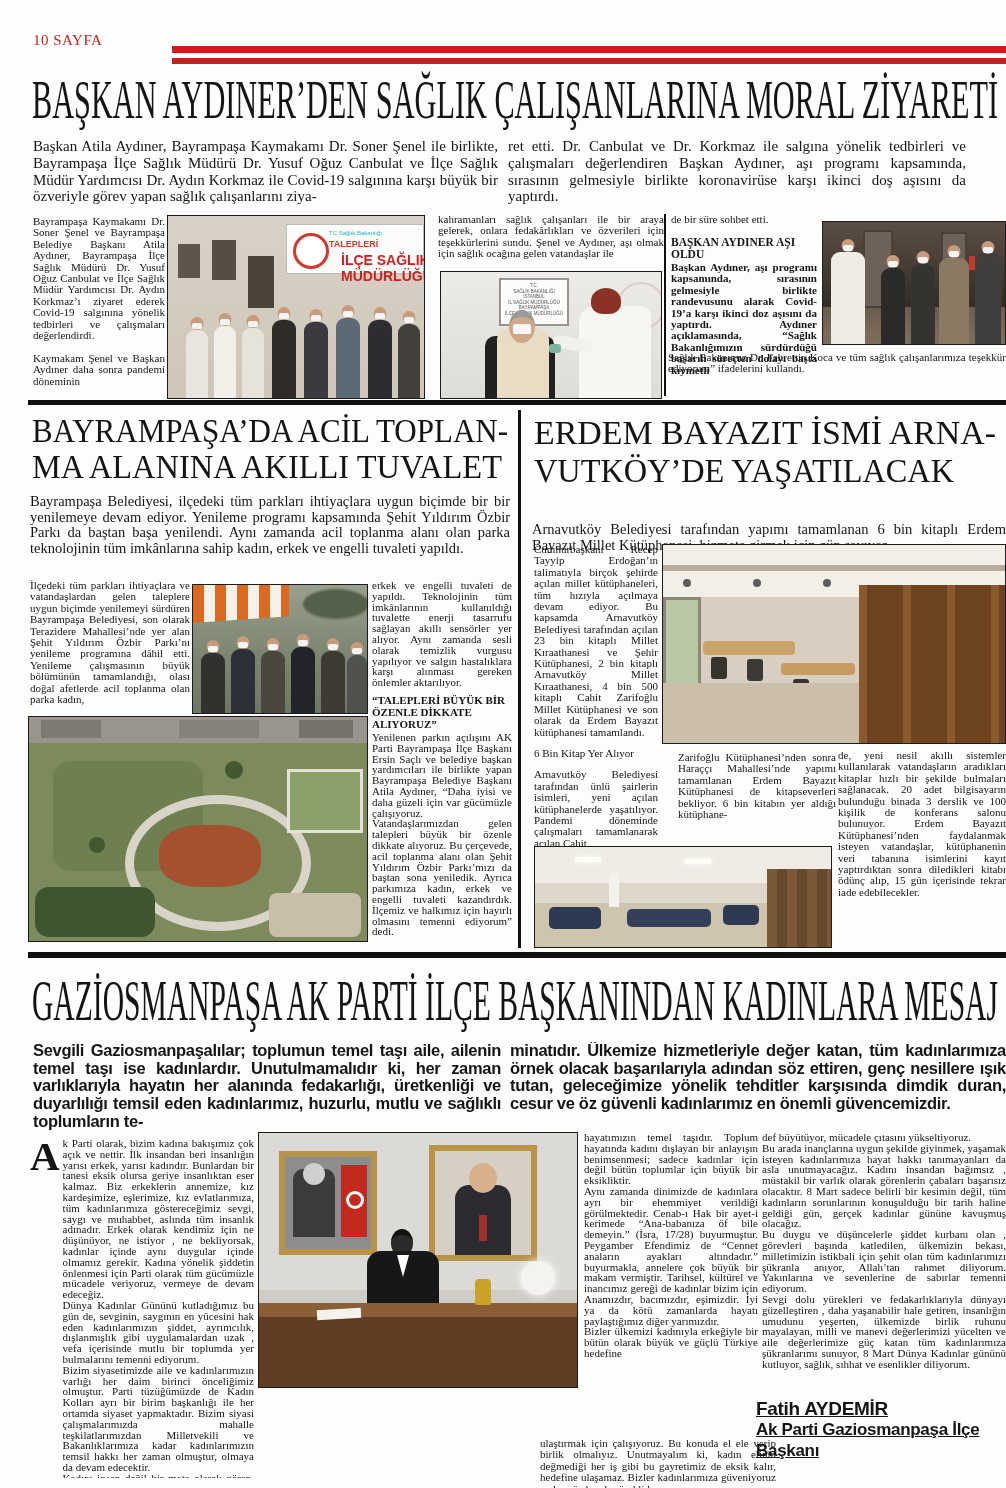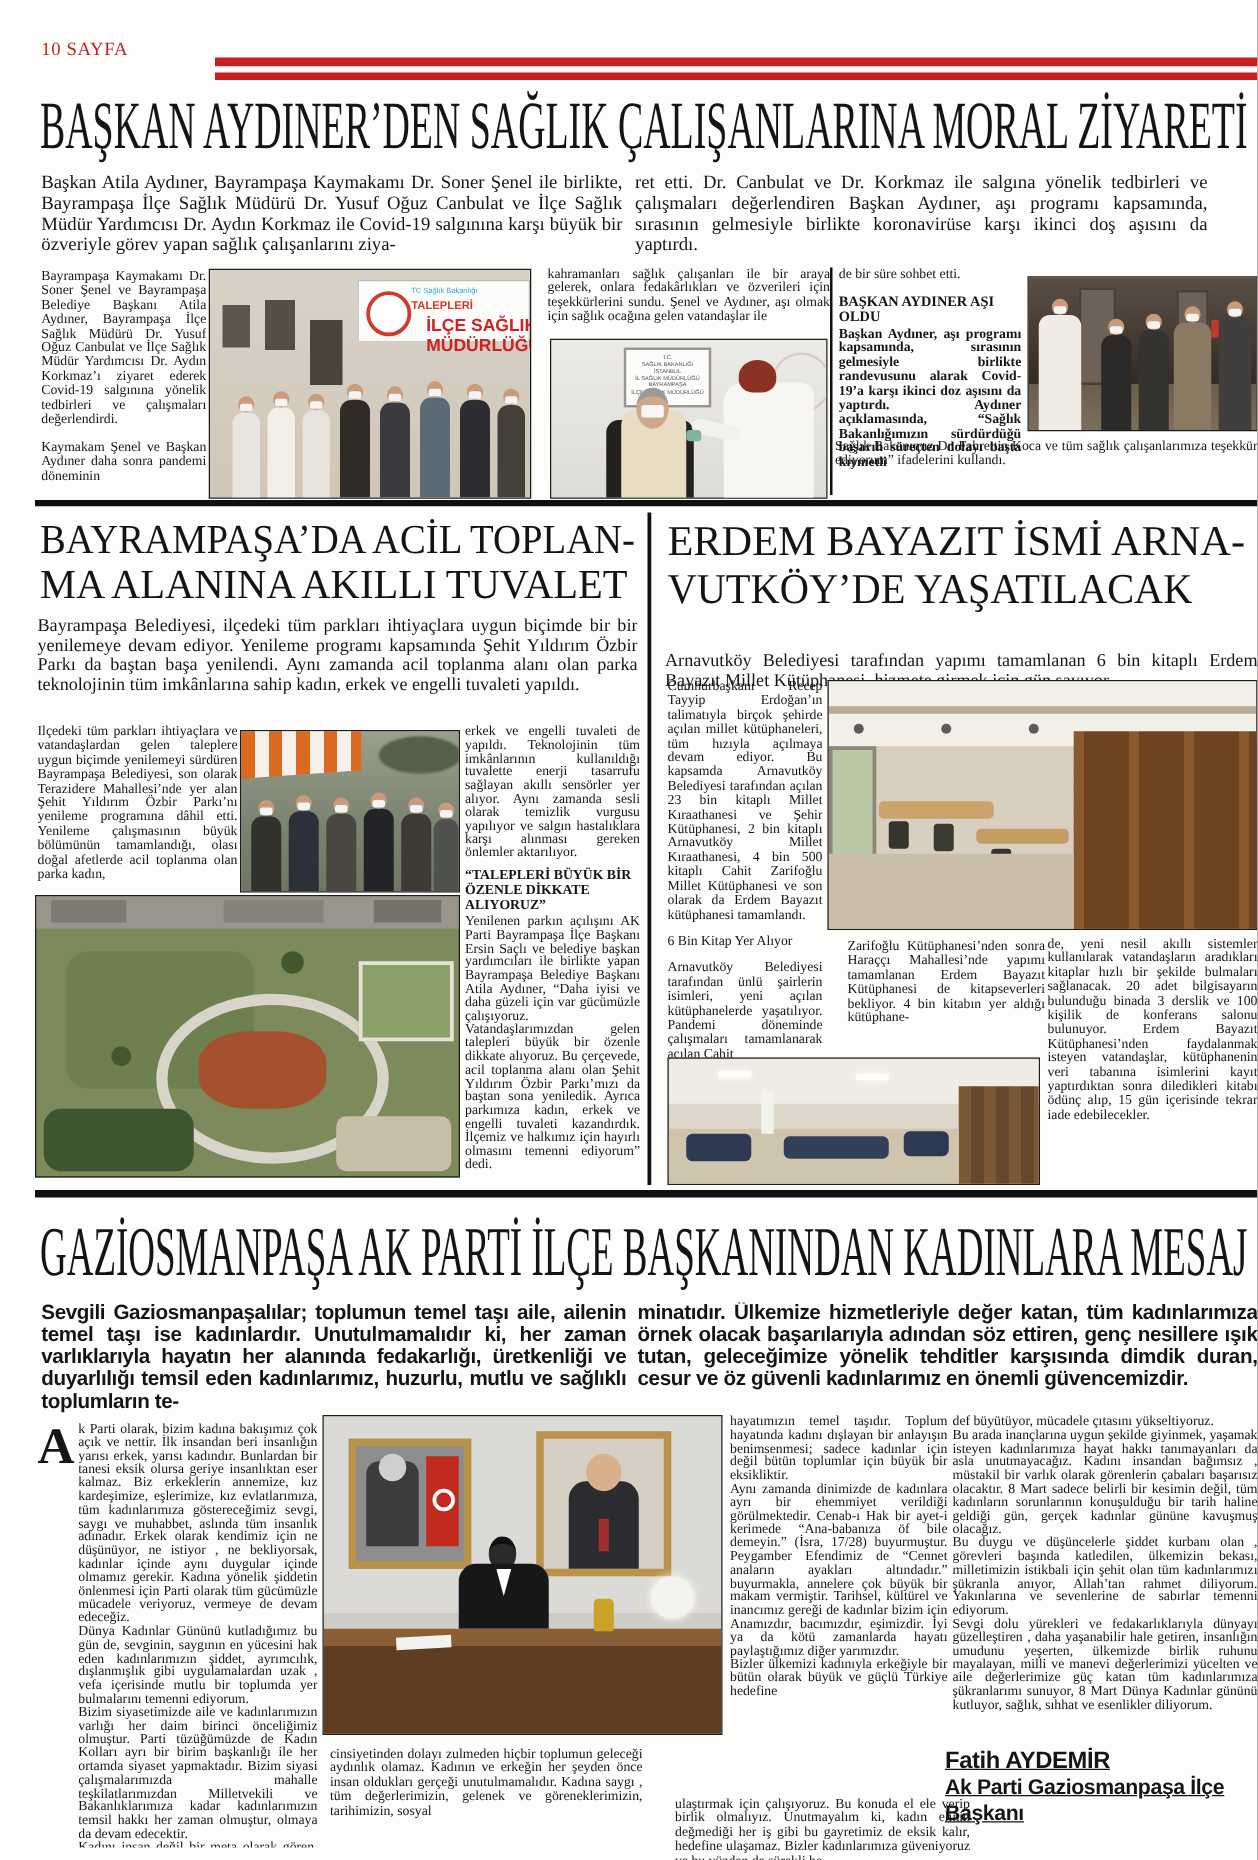--- a/index.html
+++ b/index.html
@@ -231,21 +231,21 @@
     <div class="abs" style="left:196px;top:40px;width:148px;height:160px;background:repeating-linear-gradient(90deg,#8a5a2e 0 8px,#6e431f 8px 44px),repeating-linear-gradient(0deg,rgba(0,0,0,.25) 0 4px,rgba(255,255,255,.08) 4px 16px);"></div>
     <div class="abs" style="left:0;top:52px;width:32px;height:86px;background:#b9c9a6;border:3px solid #8f867a;"></div>
     <div class="abs" style="left:40px;top:96px;width:92px;height:14px;background:#caa36a;border-radius:4px;"></div>
     <div class="abs" style="left:118px;top:118px;width:74px;height:12px;background:#c59c62;border-radius:4px;"></div>
     <div class="abs" style="left:48px;top:112px;width:16px;height:22px;background:#35342f;border-radius:3px;"></div>
     <div class="abs" style="left:84px;top:114px;width:16px;height:22px;background:#3c3a34;border-radius:3px;"></div>
     <div class="abs" style="left:130px;top:134px;width:16px;height:22px;background:#35342f;border-radius:3px;"></div>
     <div class="abs" style="left:0;top:138px;width:196px;height:62px;background:#cbbfa9;"></div>
   </div>
 
-  <div class="abs body" style="left:678px;top:752px;width:158px;height:90px;">Zarifoğlu Kütüphanesi’nden sonra Haraççı Mahallesi’nde yapımı tamamlanan Erdem Bayazıt Kütüphanesi de kitapseverleri bekliyor. 4 bin kitabın yer aldığı kütüphane-</div>
+  <div class="abs body" style="left:678px;top:752px;width:158px;height:90px;">Zarifoğlu Kütüphanesi’nden sonra Haraççı Mahallesi’nde yapımı tamamlanan Erdem Bayazıt Kütüphanesi de kitapseverleri bekliyor. 6 bin kitabın yer aldığı kütüphane-</div>
   <div class="abs body" style="left:838px;top:750px;width:168px;height:198px;">de, yeni nesil akıllı sistemler kullanılarak vatandaşların aradıkları kitaplar hızlı bir şekilde bulmaları sağlanacak. 20 adet bilgisayarın bulunduğu binada 3 derslik ve 100 kişilik de konferans salonu bulunuyor. Erdem Bayazıt Kütüphanesi’nden faydalanmak isteyen vatandaşlar, kütüphanenin veri tabanına isimlerini kayıt yaptırdıktan sonra diledikleri kitabı ödünç alıp, 15 gün içerisinde tekrar iade edebilecekler.</div>
 
   <div class="ph" style="left:534px;top:846px;width:298px;height:102px;background:#ded8cc;">
     <div class="abs" style="left:0;top:0;width:100%;height:36px;background:#efece6;"></div>
     <div class="abs" style="left:40px;top:10px;width:26px;height:5px;background:#fffef5;box-shadow:0 0 6px #fff;"></div>
     <div class="abs" style="left:150px;top:12px;width:26px;height:5px;background:#fffef5;box-shadow:0 0 6px #fff;"></div>
     <div class="abs" style="left:232px;top:22px;width:66px;height:80px;background:repeating-linear-gradient(90deg,#7b5836 0 10px,#66482c 10px 20px);"></div>
     <div class="abs" style="left:0;top:56px;width:232px;height:46px;background:#cfc4ae;"></div>
     <div class="abs" style="left:14px;top:60px;width:52px;height:22px;background:#2e3a52;border-radius:5px;"></div>
     <div class="abs" style="left:92px;top:62px;width:84px;height:18px;background:#33405a;border-radius:5px;"></div>
@@ -285,21 +285,20 @@
     <div class="abs" style="left:132px;top:96px;width:22px;height:22px;border-radius:50%;background:#2a2a2a;border-top:6px solid #111;"></div>
     <div class="abs" style="left:108px;top:118px;width:72px;height:52px;background:#17171a;border-radius:14px 14px 0 0;">
       <div class="abs" style="left:30px;top:4px;width:12px;height:22px;background:#fff;clip-path:polygon(0 0,100% 0,50% 100%);"></div>
     </div>
     <div class="abs" style="left:0;top:170px;width:320px;height:86px;background:linear-gradient(#8a5f38 0 14px,#5f3d22 14px);"></div>
     <div class="abs" style="left:58px;top:176px;width:44px;height:10px;background:#f4f2ec;transform:rotate(-3deg);"></div>
     <div class="abs" style="left:216px;top:146px;width:16px;height:26px;background:#c9a227;border-radius:4px 4px 2px 2px;"></div>
     <div class="abs" style="left:262px;top:128px;width:34px;height:34px;border-radius:50%;background:#f5f3ef;box-shadow:0 0 8px #fff;"></div>
   </div>
 
-  <div class="abs body" style="left:264px;top:1398px;width:250px;height:60px;">cinsiyetinden dolayı zulmeden hiçbir toplumun geleceği aydınlık olamaz. Kadının ve erkeğin her şeyden önce insan oldukları gerçeği unutulmamalıdır. Kadına saygı , tüm değerlerimizin, gelenek ve göreneklerimizin, tarihimizin, sosyal</div>
   <div class="abs body tight prewrap" style="left:584px;top:1132px;width:174px;height:266px;">hayatımızın temel taşıdır. Toplum hayatında kadını dışlayan bir anlayışın benimsenmesi; sadece kadınlar için değil bütün toplumlar için büyük bir eksikliktir.
 Aynı zamanda dinimizde de kadınlara ayrı bir ehemmiyet verildiği görülmektedir. Cenab-ı Hak bir ayet-i kerimede “Ana-babanıza öf bile demeyin.” (İsra, 17/28) buyurmuştur. Peygamber Efendimiz de “Cennet anaların ayakları altındadır.” buyurmakla, annelere çok büyük bir makam vermiştir. Tarihsel, kültürel ve inancımız gereği de kadınlar bizim için Anamızdır, bacımızdır, eşimizdir. İyi ya da kötü zamanlarda hayatı paylaştığımız diğer yarımızdır.
 Bizler ülkemizi kadınıyla erkeğiyle bir bütün olarak büyük ve güçlü Türkiye hedefine</div>
   <div class="abs body" style="left:540px;top:1402px;width:236px;height:58px;margin-top:36px;">ulaştırmak için çalışıyoruz. Bu konuda el ele verip birlik olmalıyız. Unutmayalım ki, kadın elinin değmediği her iş gibi bu gayretimiz de eksik kalır, hedefine ulaşamaz. Bizler kadınlarımıza güveniyoruz ve bu yüzden de sürekli he-</div>
   <div class="abs body tight prewrap" style="left:762px;top:1132px;width:244px;height:262px;">def büyütüyor, mücadele çıtasını yükseltiyoruz.
 Bu arada inançlarına uygun şekilde giyinmek, yaşamak isteyen kadınlarımıza hayat hakkı tanımayanları da asla unutmayacağız. Kadını insandan bağımsız , müstakil bir varlık olarak görenlerin çabaları başarısız olacaktır. 8 Mart sadece belirli bir kesimin değil, tüm kadınların sorunlarının konuşulduğu bir tarih haline geldiği gün, gerçek kadınlar gününe kavuşmuş olacağız.
 Bu duygu ve düşüncelerle şiddet kurbanı olan , görevleri başında katledilen, ülkemizin bekası, milletimizin istikbali için şehit olan tüm kadınlarımızı şükranla anıyor, Allah’tan rahmet diliyorum. Yakınlarına ve sevenlerine de sabırlar temenni ediyorum.
 Sevgi dolu yürekleri ve fedakarlıklarıyla dünyayı güzelleştiren , daha yaşanabilir hale getiren, insanlığın umudunu yeşerten, ülkemizde birlik ruhunu mayalayan, milli ve manevi değerlerimizi yücelten ve aile değerlerimize güç katan tüm kadınlarımıza şükranlarımı sunuyor, 8 Mart Dünya Kadınlar gününü kutluyor, sağlık, sıhhat ve esenlikler diliyorum.</div>
 
   <div class="abs" style="left:756px;top:1398px;width:250px;height:72px;">

